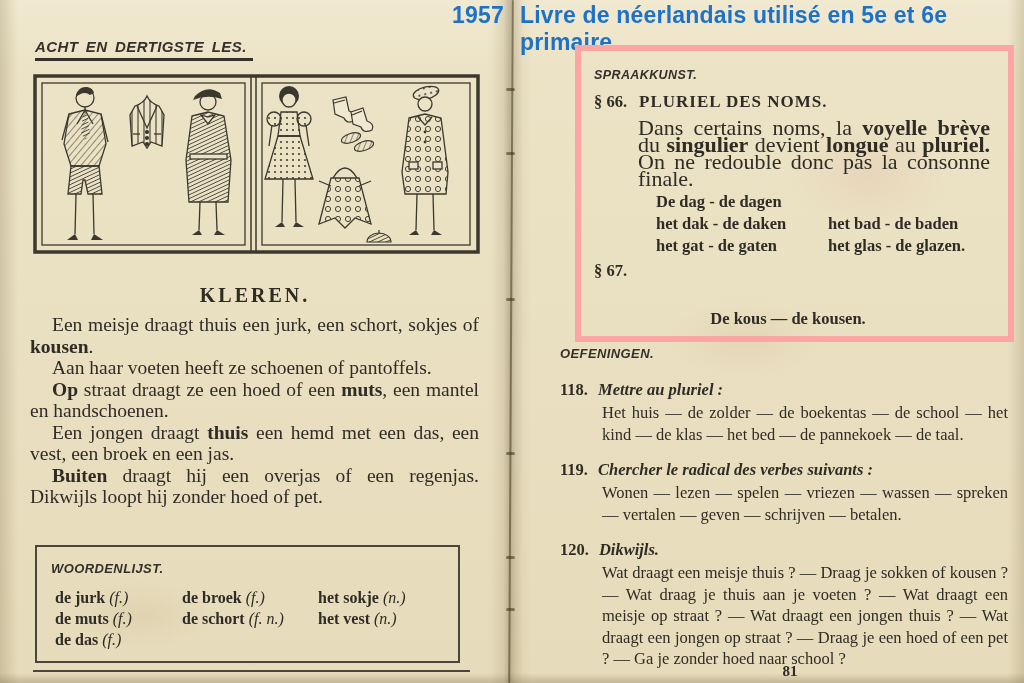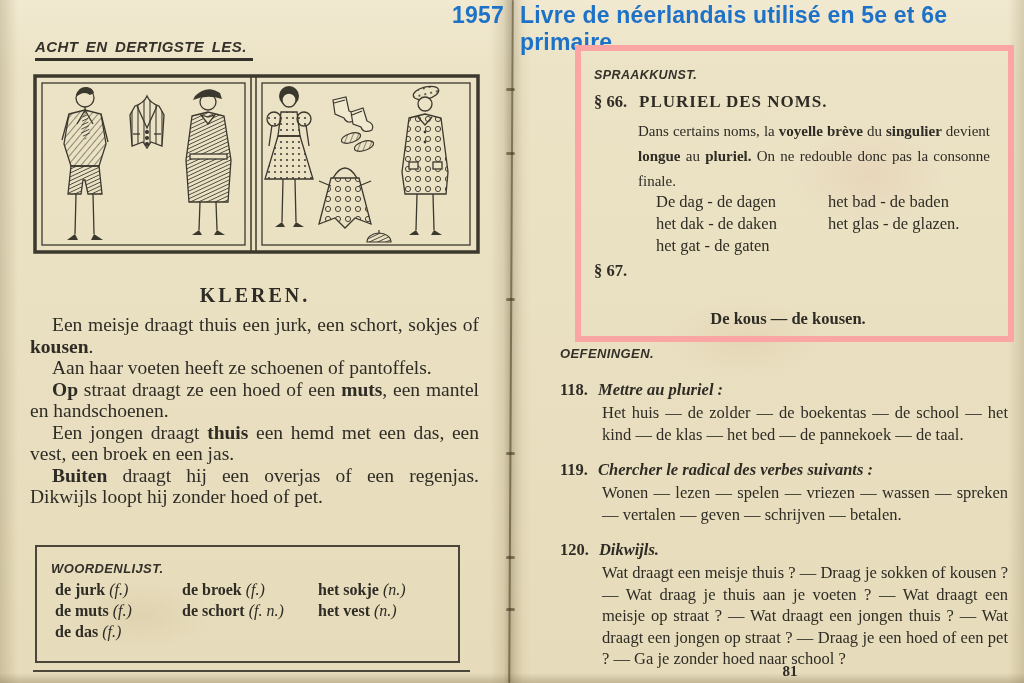--- a/index.html
+++ b/index.html
@@ -35,36 +35,36 @@
   .illustration{position:absolute;left:33px;top:74px;width:447px;height:180px;}
   .kleren-title{position:absolute;left:30px;top:284px;width:450px;text-align:center;
     font-weight:700;font-size:20px;letter-spacing:3px;color:#2e2b24;}
   .body-text{position:absolute;left:30px;top:314px;width:449px;
     font-size:19.5px;line-height:21.5px;text-align:justify;}
   .body-text p{margin:0;text-indent:22px;}
 
   .wordlist-box{position:absolute;left:35px;top:545px;width:421px;height:114px;border:2px solid #4a463a;}
   .wordlist-label{position:absolute;left:14px;top:14px;font-family:"Liberation Sans",sans-serif;
     font-style:italic;font-weight:700;font-size:13px;letter-spacing:.4px;color:#34312a;}
-  .wl-columns{position:absolute;left:18px;top:32px;display:flex;width:390px;}
+  .wl-columns{position:absolute;left:18px;top:40px;display:flex;width:390px;}
   .wl-col{width:140px;}
   .wl-col:nth-child(2){width:150px;}
   .wl-entry{font-weight:700;font-size:16px;line-height:21px;white-space:nowrap;}
   .wl-entry i{font-weight:400;}
   .page-rule{position:absolute;left:33px;top:670px;width:437px;height:2px;background:#4a463a;}
 
   
   .grammar-box{position:absolute;left:575px;top:45px;width:427px;height:285px;border:6px solid #fca5a5;}
   .grammar-topline{position:absolute;left:986px;top:45px;width:24px;height:2px;background:#443f33;}
   .spraakkunst-label{position:absolute;left:13px;top:17px;font-family:"Liberation Sans",sans-serif;
     font-style:italic;font-weight:700;font-size:12.5px;letter-spacing:.4px;color:#34312a;}
   .s66-head{position:absolute;left:13px;top:41px;font-weight:700;font-size:16.5px;}
   .s66-head .par-title{letter-spacing:1px;margin-left:12px;font-size:17px;}
-  .s66-body{position:absolute;left:57px;top:68px;width:352px;font-size:15px;line-height:25px;text-align:justify;}
-  .examples{position:absolute;left:75px;top:140px;display:flex;font-weight:400;font-size:16.5px;line-height:22px;}
+  .s66-body{position:absolute;left:57px;top:68px;width:352px;font-size:22px;line-height:17px;text-align:justify;}
+  .examples{position:absolute;left:75px;top:140px;display:flex;font-weight:700;font-size:16.5px;line-height:22px;align-items:flex-end;}
   .ex-col1{width:172px;}
   .s67-num{position:absolute;left:13px;top:210px;font-weight:700;font-size:16.5px;}
   .s67-body{position:absolute;left:57px;top:208px;width:352px;font-size:16.5px;line-height:23.5px;text-align:justify;}
   .s67-example{position:absolute;left:57px;top:258px;width:300px;text-align:center;font-weight:700;font-size:16.5px;}
 
   .oefeningen-label{position:absolute;left:560px;top:346px;font-family:"Liberation Sans",sans-serif;
     font-style:italic;font-weight:700;font-size:13px;letter-spacing:.4px;color:#34312a;}
   .exercises{position:absolute;left:560px;top:380px;width:450px;}
   .exercise{margin-bottom:15px;}
   .ex-num{font-weight:700;font-size:16.5px;}

